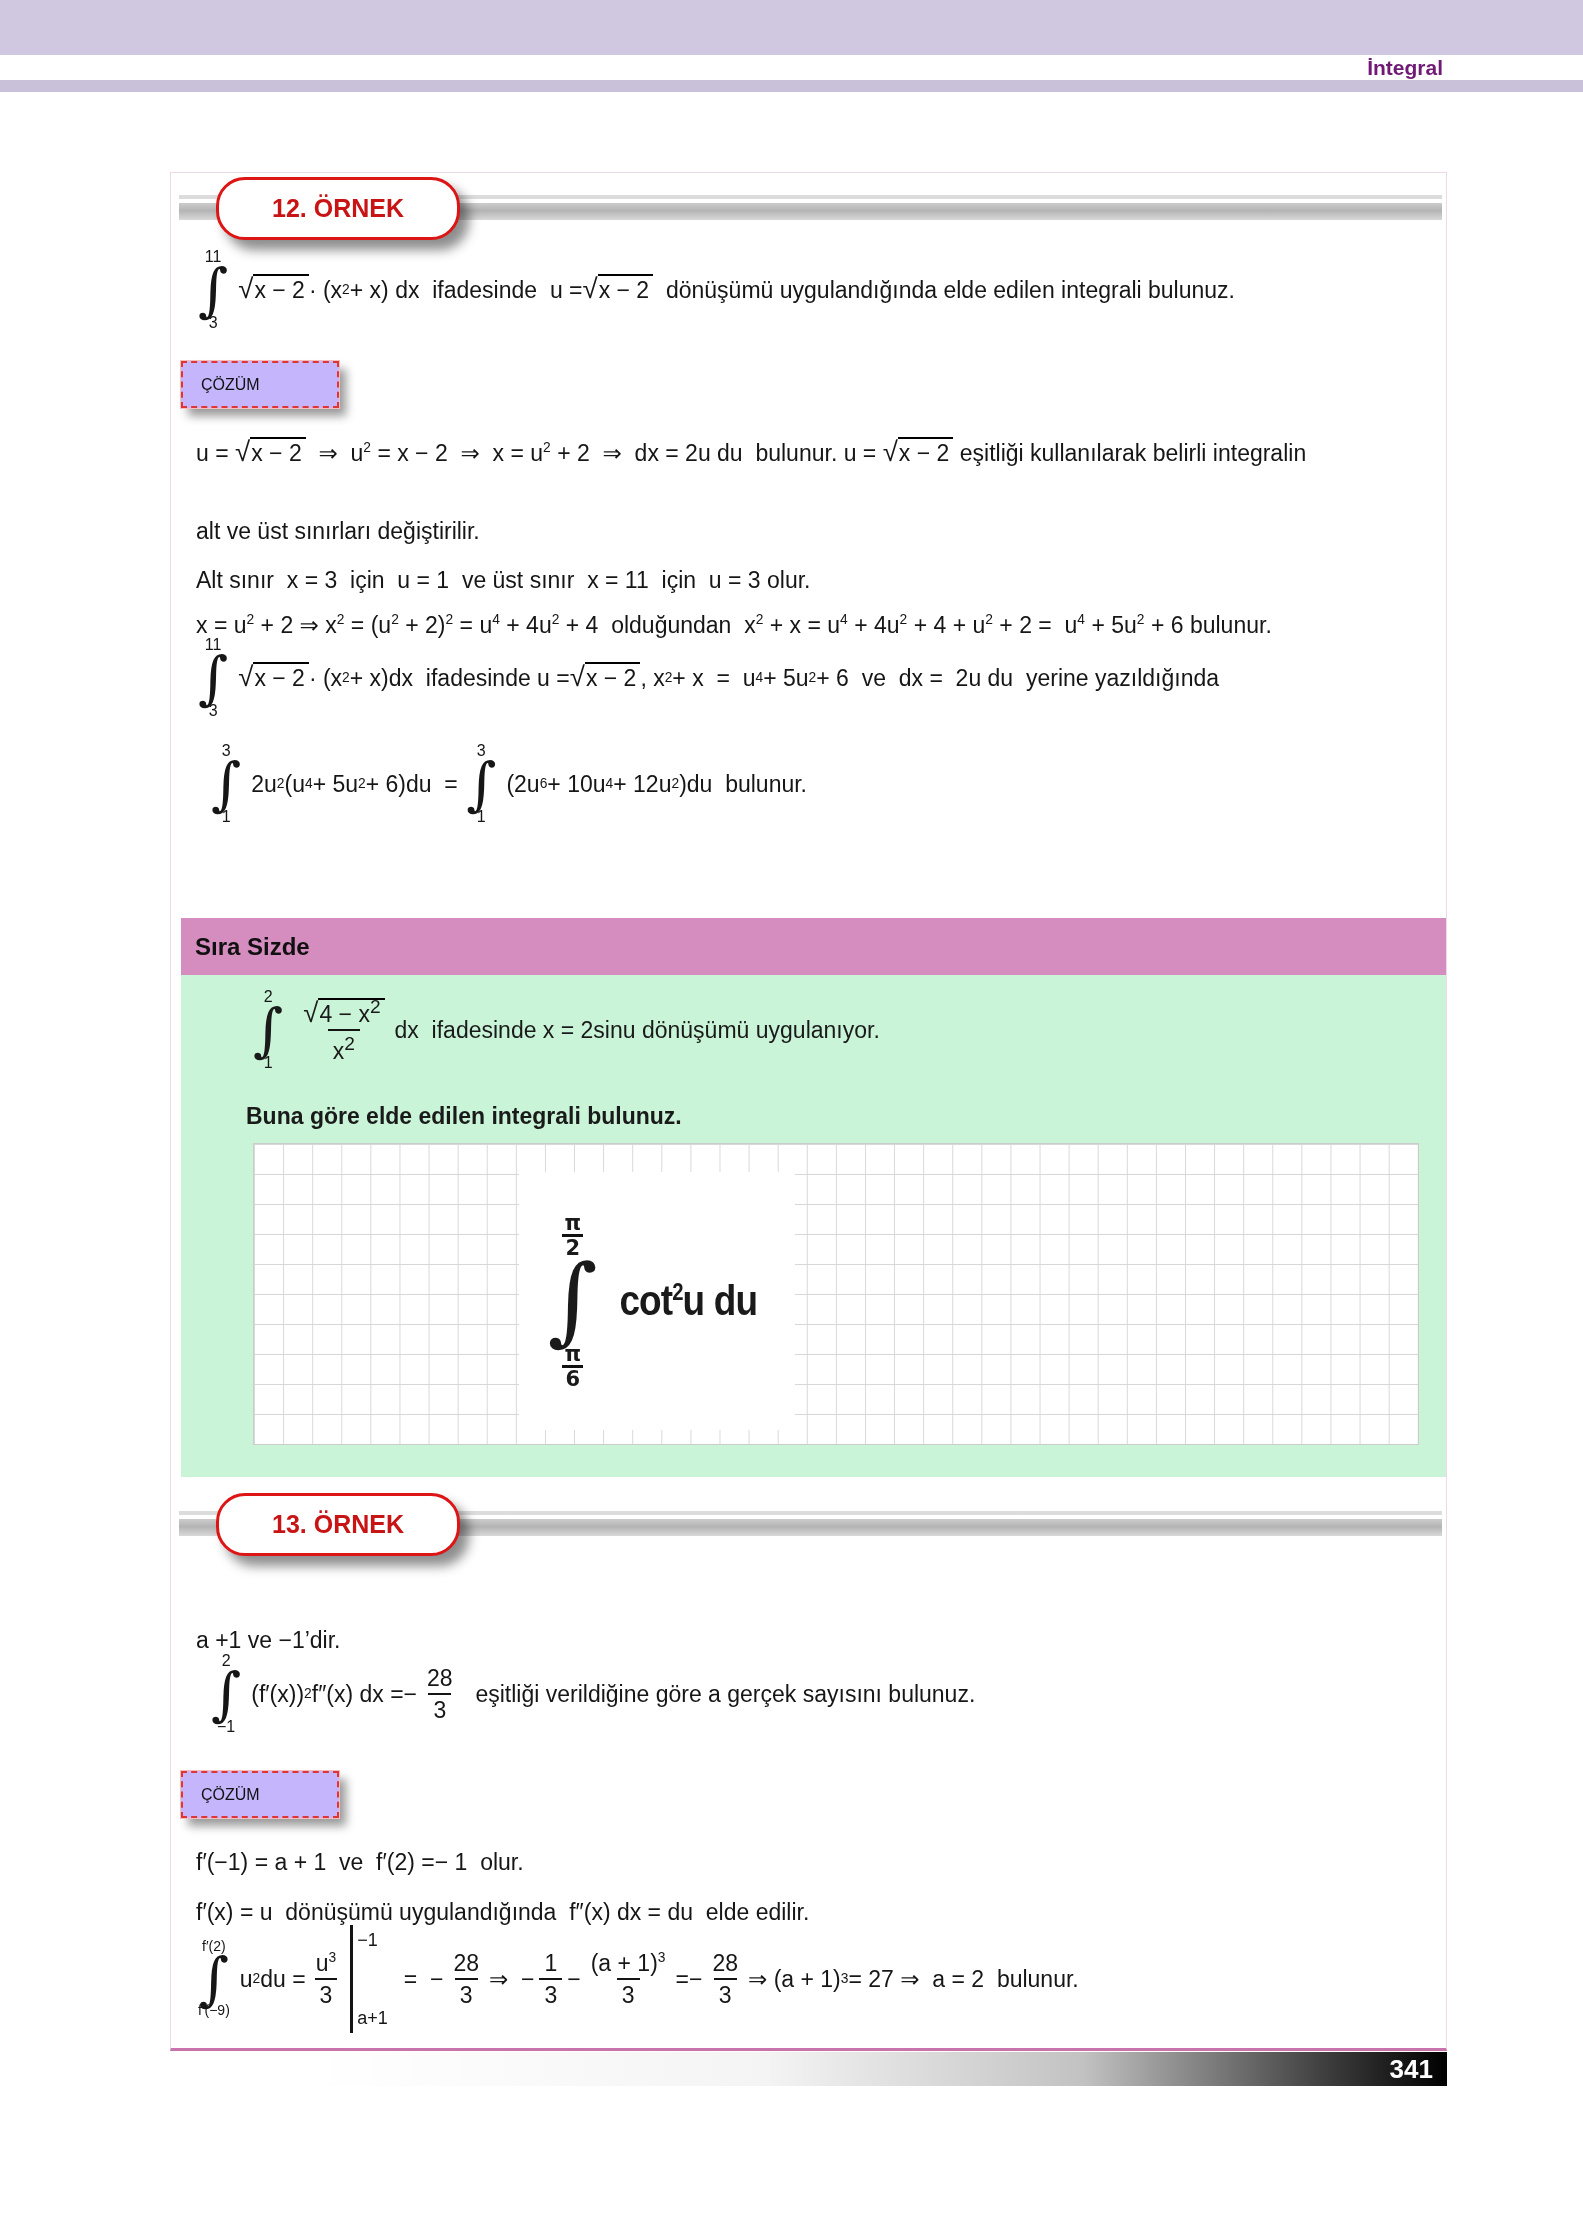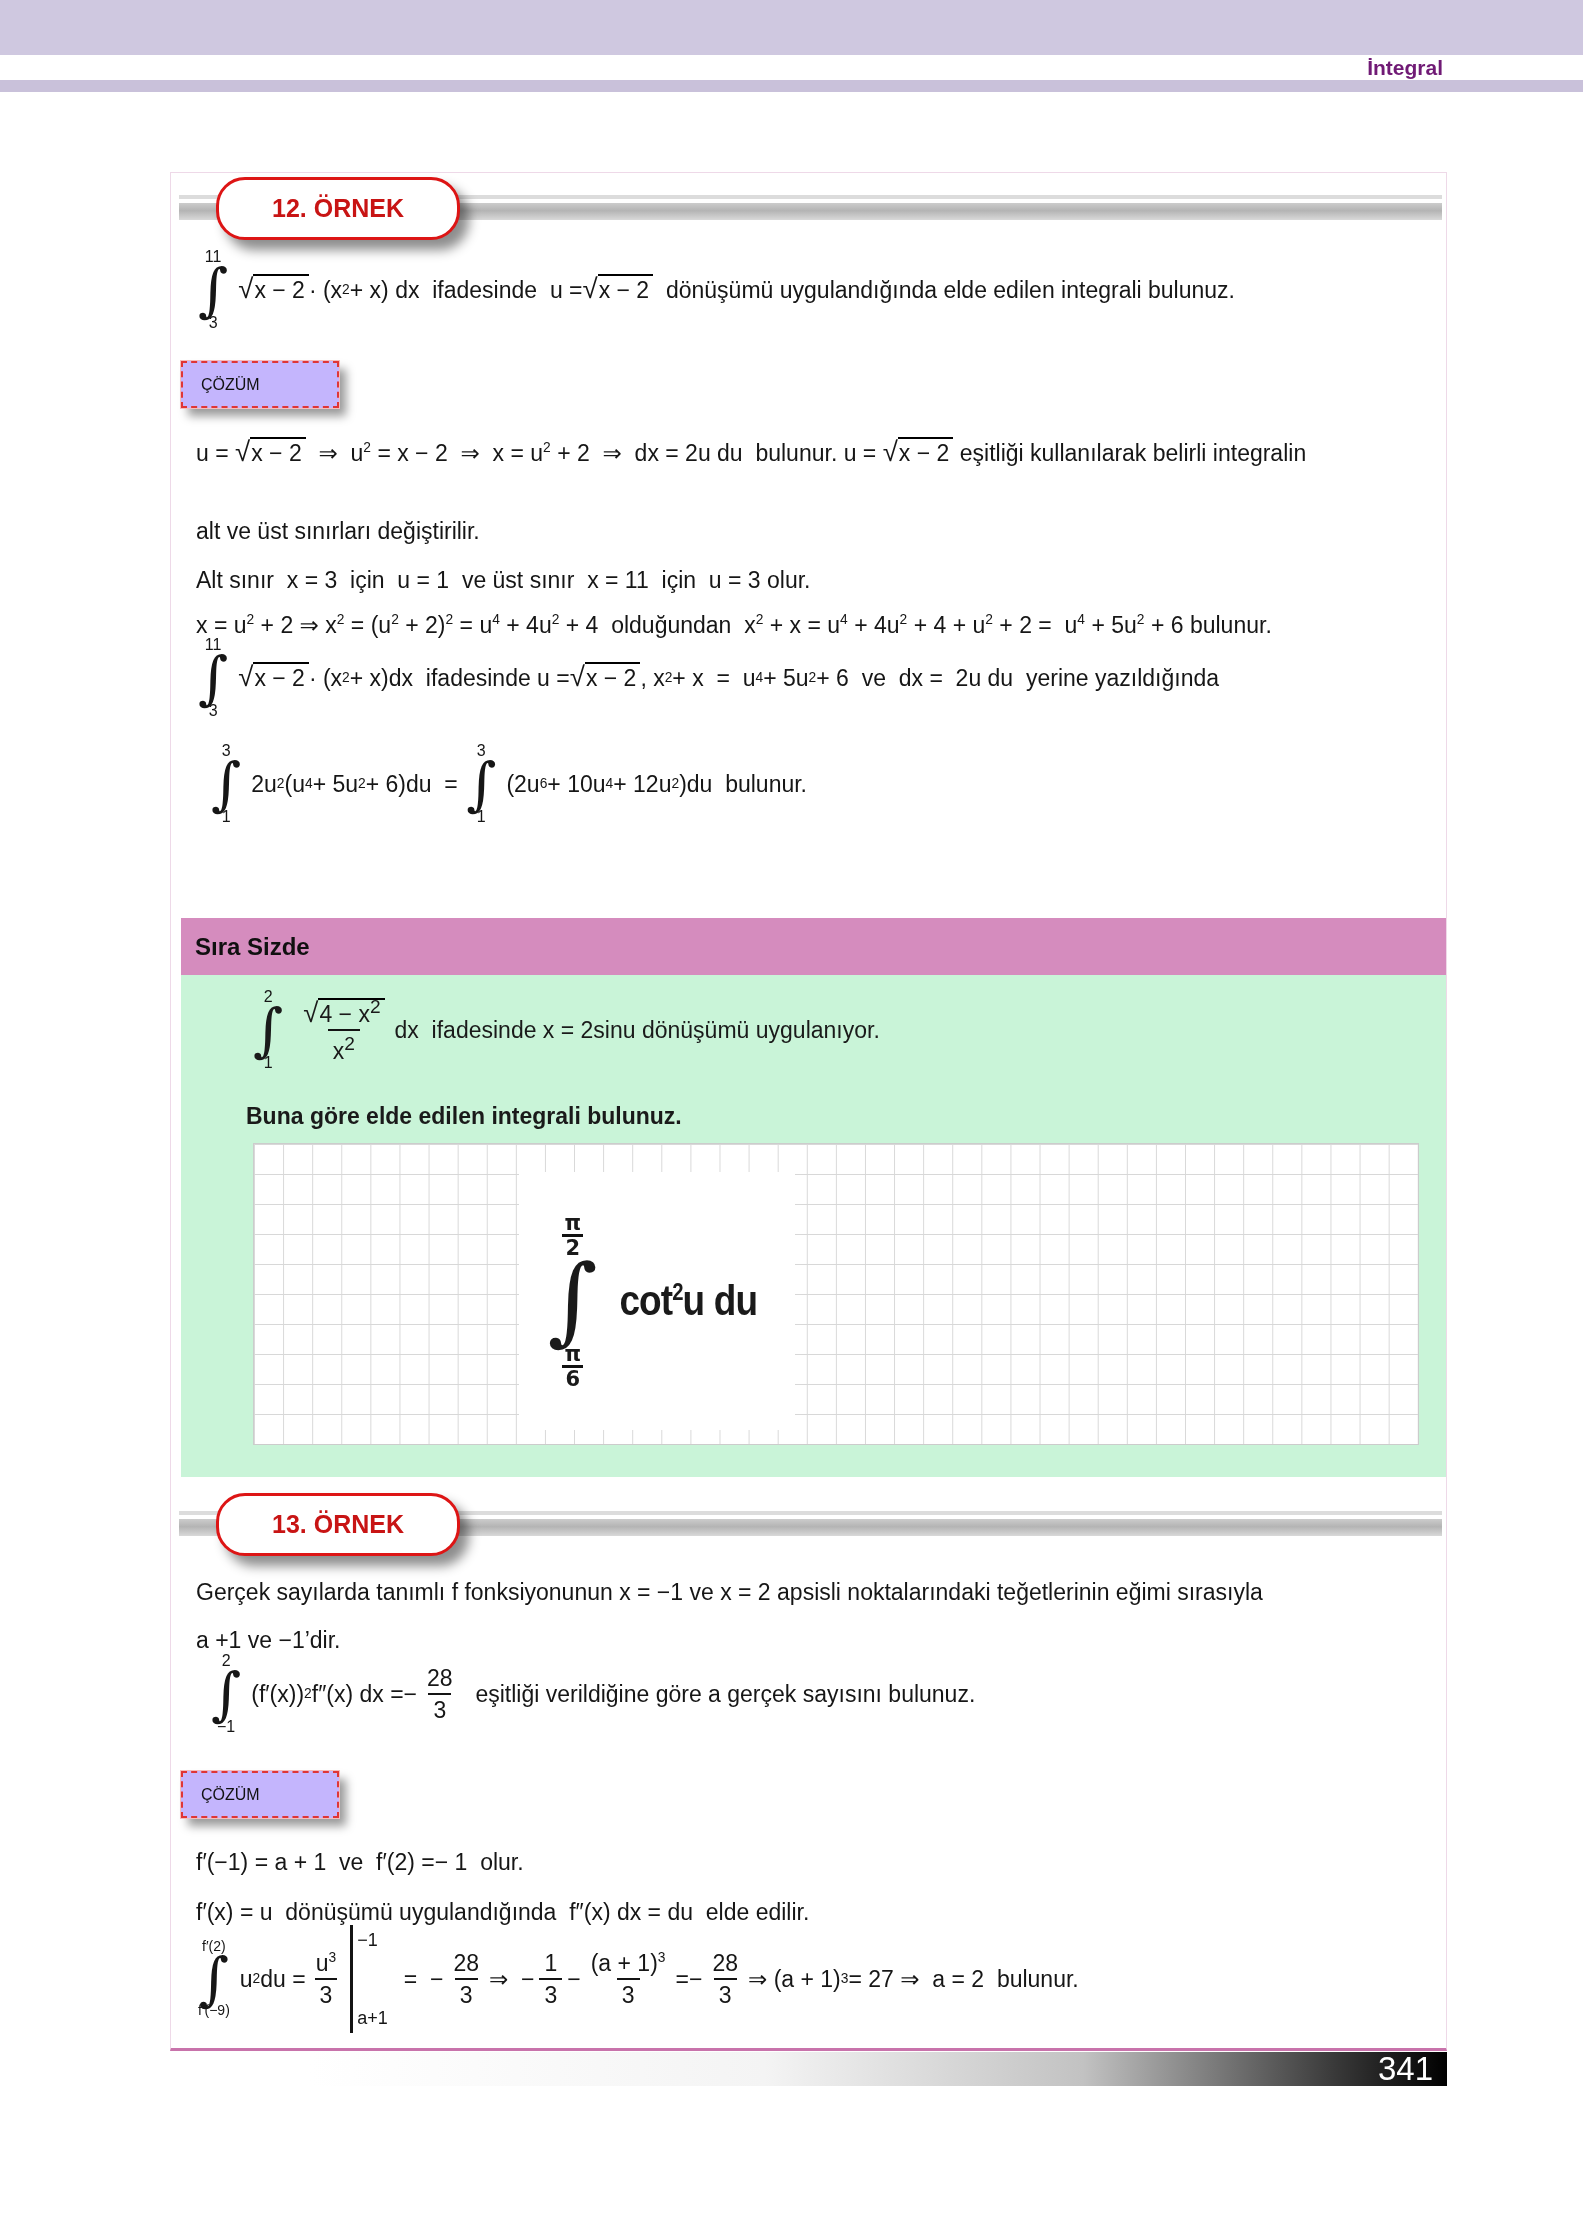--- a/index.html
+++ b/index.html
@@ -84,21 +84,21 @@
   .hfrac .hd{border-top:3px solid #111;padding:0 3px;}
   .htxt{font-size:42px;font-weight:600;transform:scaleX(0.88);letter-spacing:-1px;}
   .htxt sup{font-size:0.55em;}
 
   
   .footer-bar{
     position:absolute;left:310px;right:136px;top:2052px;height:34px;
     background:linear-gradient(to right,#ffffff 0%,#f4f4f4 40%,#c2c2c2 68%,#3a3a3a 90%,#000000 100%);
     display:flex;align-items:center;justify-content:flex-end;padding-right:14px;box-sizing:border-box;
   }
-  .footer-bar span{color:#ffffff;font-weight:400;font-size:33px;}
+  .footer-bar span{color:#ffffff;font-weight:700;font-size:26px;}
 </style>
 </head>
 <body>
 
 <div class="band-top"></div>
 <div class="band-white">
   <span class="band-title">İntegral</span>
 </div>
 <div class="band-thin"></div>
 
@@ -171,21 +171,20 @@
   </div>
 
   <div class="ex-header" style="top:1320px;">
     <div class="hdr-line"></div>
     <div class="hdr-bar"></div>
     <div class="ex-pill">
       <span>13. ÖRNEK</span>
     </div>
   </div>
 
-  <div class="mline" style="top:1404px;">Gerçek sayılarda tanımlı f fonksiyonunun  x = −1 ve x = 2 apsisli noktalarındaki teğetlerinin eğimi sırasıyla</div>
   <div class="mline" style="top:1452px;">a +1 ve −1’dir.</div>
   <div class="mline mrow" style="top:1478px;left:38px;"><span class="dint">
         <span class="lim">2</span>
         <span class="isym">∫</span>
         <span class="lim">−1</span>
       </span> (f′(x))<sup>2</sup> f″(x) dx =−<span class="frac">
         <span class="fn">28</span>
         <span class="fd">3</span>
       </span>&nbsp; eşitliği verildiğine göre a gerçek sayısını bulunuz.</div>
 

